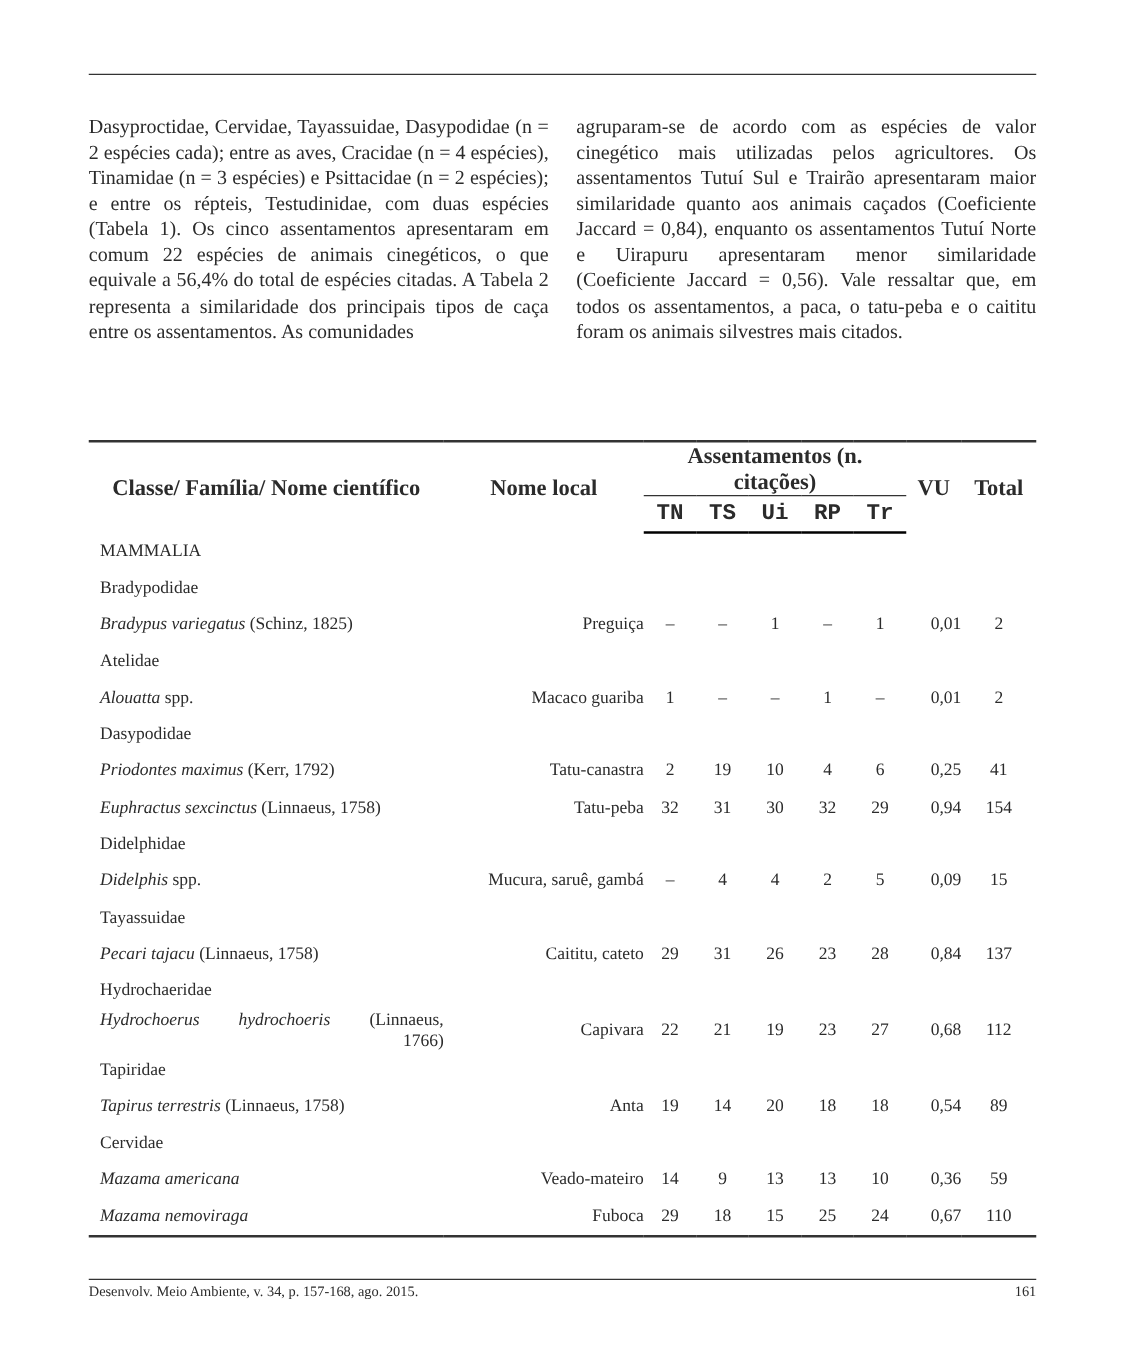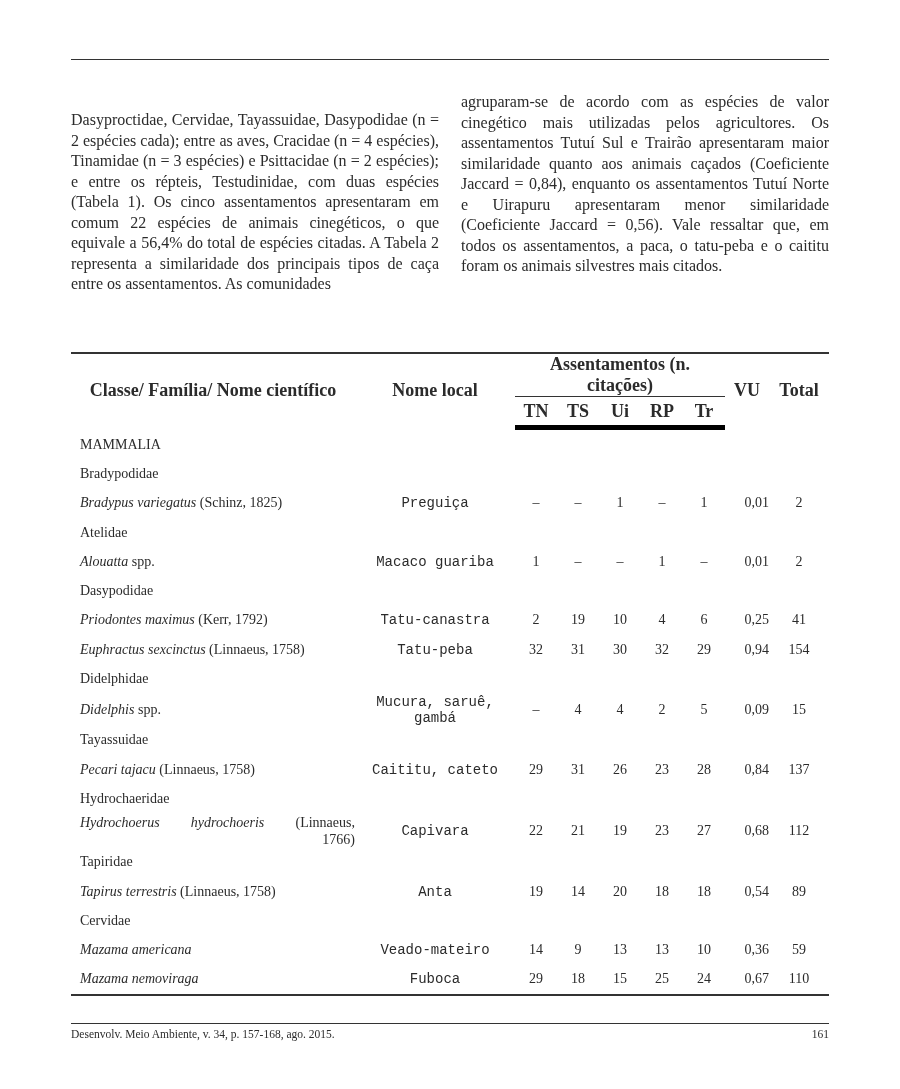--- a/index.html
+++ b/index.html
@@ -1,36 +1,36 @@
 <!DOCTYPE html>
 <html><head>
 <meta charset="utf-8">
 <style>
   html, body { margin: 0; padding: 0; background: #ffffff; }
   body { width: 900px; height: 1089px; position: relative; overflow: hidden;
          font-family: "Liberation Serif", "DejaVu Serif", serif; color: #2a2a2a; }
   .rule-top { position: absolute; left: 71px; top: 59px; width: 758px; height: 1px; background: #333; }
   .col { position: absolute; top: 92px; width: 368px; font-size: 16px; line-height: 20.5px;
          text-align: justify; color: #2b2b2b; }
-  .col-left { left: 71px; margin-top: 18px; }
+  .col-left { left: 71px; }
   .col-right { left: 461px; }
   .caption { position: absolute; left: 71px; top: 310px; width: 758px; font-size: 11.3px;
              line-height: 16px; color: #2b2b2b; }
   .caption .l2 { padding-left: 77px; display: block; }
   table.t { position: absolute; left: 71px; top: 352px; width: 758px; border-collapse: collapse;
             font-size: 14px; color: #2b2b2b; }
   table.t thead tr.h1 th { border-top: 2px solid #333; }
   table.t thead th { font-weight: bold; font-size: 18px; padding: 0; text-align: center; }
   table.t thead tr.h1 th { height: 28px; }
-  table.t thead tr.h2 th { height: 28px; border-bottom: 5px solid #000000; }
+  table.t thead tr.h2 th { height: 28px; border-bottom: 2px solid #000000; font-family: Liberation Mono, monospace; }
   table.t thead th.sub-rule { border-bottom: 1px solid #333; }
   table.t tbody td { height: 29.3px; padding: 0; vertical-align: middle; }
   table.t tbody tr:last-child td { border-bottom: 2px solid #333; }
   td.name { padding-left: 9px !important; text-align: left; width: 275px; }
-  td.local { text-align: center; width: 160px; font-family: Liberation Mono, monospace; }
+  td.local { text-align: right; width: 160px; }
   td.num { text-align: center; width: 42px; }
   td.vu { text-align: right; width: 44px; }
   td.tot { text-align: center; width: 60px; }
   tr.tall td { height: 46px; }
   tr.tall td.name { line-height: 17px; text-align: right; }
   .sci { font-style: italic; }
   .spread { display: flex; justify-content: space-between; }
   .footer-rule { position: absolute; left: 71px; top: 1023px; width: 758px; height: 1px; background: #333; }
   .footer { position: absolute; left: 71px; top: 1028px; width: 758px; font-size: 11.5px;
             display: flex; justify-content: space-between; color: #2b2b2b; }

